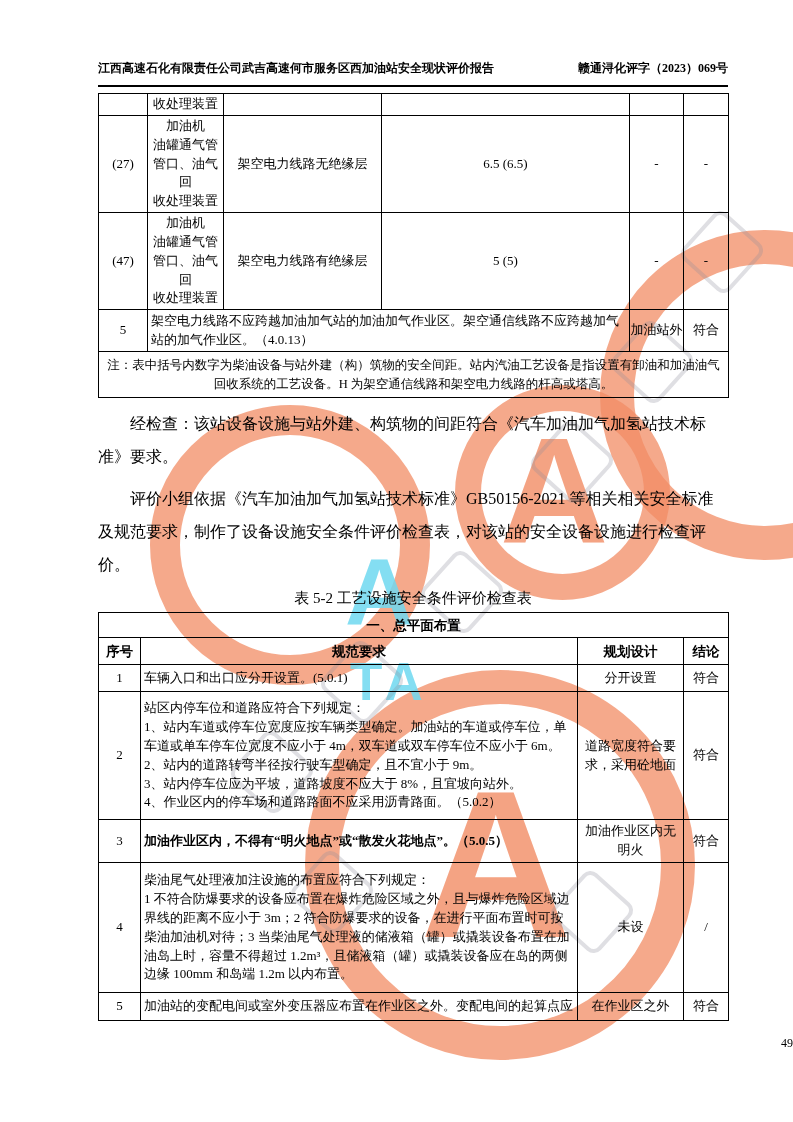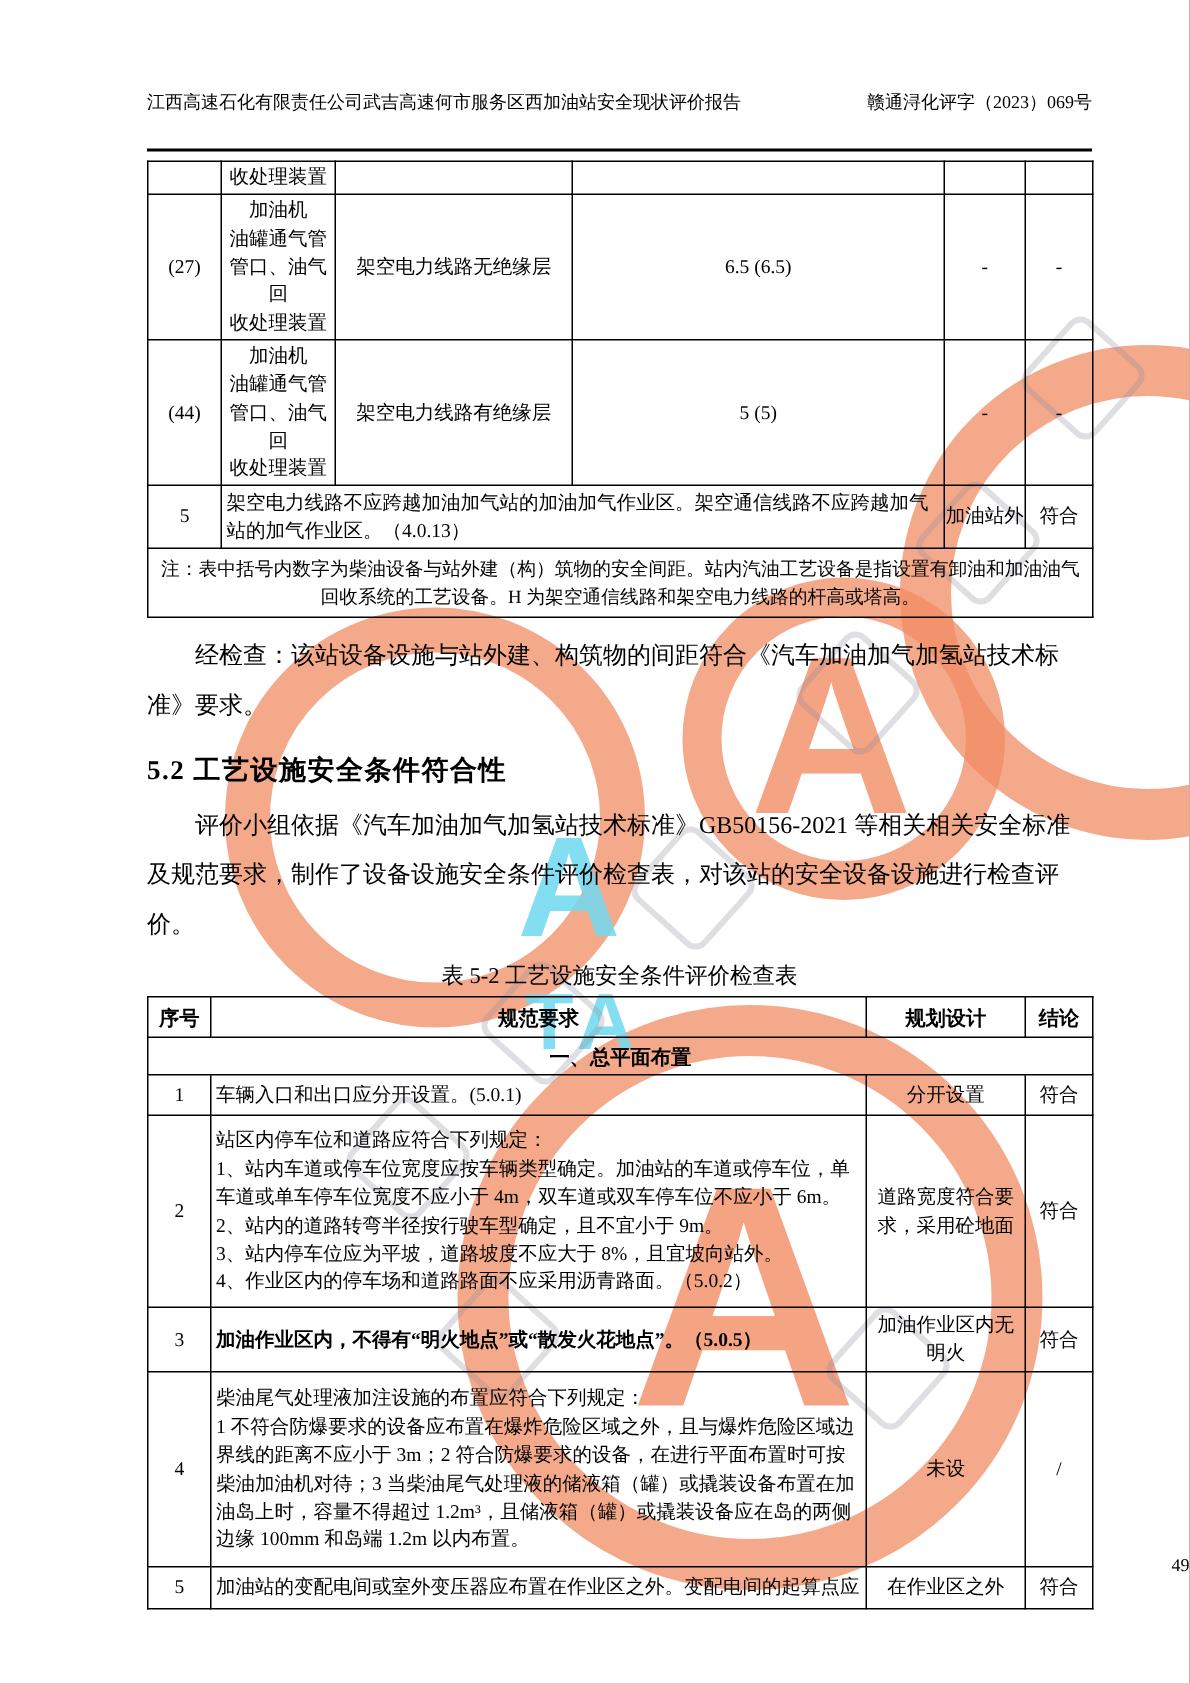--- a/index.html
+++ b/index.html
@@ -22,21 +22,21 @@
   .wm .cyan { position:absolute; font-family:"Liberation Sans",sans-serif; font-weight:bold; color:rgba(110,216,240,0.85); line-height:1; }
   .c1 { left:345px; top:545px; font-size:95px; }
   .c2 { left:350px; top:655px; font-size:53px; letter-spacing:6px; }
   .ghost { position:absolute; width:64px; height:64px; border:4px solid rgba(140,140,155,0.28); border-radius:10px; transform:rotate(42deg); }
   .g1{left:240px; top:740px;} .g2{left:330px; top:650px;} .g3{left:430px; top:560px;}
   .g4{left:540px; top:430px;} .g5{left:620px; top:330px;} .g6{left:690px; top:220px;}
   .g7{left:300px; top:860px;} .g8{left:560px; top:880px;}
   
   .content { position:relative; z-index:1; padding:60px 65px 0 98px; }
   .hdr { display:flex; justify-content:space-between; align-items:center;
-         font-size:12px; font-weight:normal; padding-bottom:22px; border-bottom:2px solid #000; }
+         font-size:12px; font-weight:bold; padding-bottom:8px; border-bottom:2px solid #000; }
   table { border-collapse:collapse; table-layout:fixed; width:630px; }
   td, th { border:1px solid #000; font-size:13px; text-align:center; vertical-align:middle;
            padding:1px 3px; overflow:hidden; white-space:pre-line; line-height:1.45; }
   .t1 { margin-top:6px; }
   .left { text-align:left; }
   .note-cell { font-size:12.5px; text-align:center; line-height:1.5;font-family:Liberation Serif, serif; }
   .t2 td.req { text-align:left; }
   .sec-hd { font-weight:bold; font-size:13.5px; }
   .col-hd { font-weight:bold; font-size:13.5px; }
   .bold-req { font-weight:bold; }
@@ -99,21 +99,21 @@
         <td>加油机
 油罐通气管
 管口、油气回
 收处理装置</td>
         <td>架空电力线路无绝缘层</td>
         <td>6.5 (6.5)</td>
         <td>-</td>
         <td>-</td>
       </tr>
       <tr style="height:86px;">
-        <td>(44)</td>
+        <td>(47)</td>
         <td>加油机
 油罐通气管
 管口、油气回
 收处理装置</td>
         <td>架空电力线路有绝缘层</td>
         <td>5 (5)</td>
         <td>-</td>
         <td>-</td>
       </tr>
       <tr style="height:42px;">
@@ -122,40 +122,39 @@
         <td style="padding:1px 0;">加油站外</td>
         <td>符合</td>
       </tr>
       <tr style="height:46px;">
         <td class="note-cell" colspan="6">注：表中括号内数字为柴油设备与站外建（构）筑物的安全间距。站内汽油工艺设备是指设置有卸油和加油油气回收系统的工艺设备。H 为架空通信线路和架空电力线路的杆高或塔高。</td>
       </tr>
     </tbody>
       </table>
 
     <p class="body">经检查：该站设备设施与站外建、构筑物的间距符合《汽车加油加气加氢站技术标准》要求。</p>
-    <h2 class="sec">5.2 工艺设施安全条件符合性</h2>
     <p class="body">评价小组依据《汽车加油加气加氢站技术标准》GB50156-2021 等相关相关安全标准及规范要求，制作了设备设施安全条件评价检查表，对该站的安全设备设施进行检查评价。</p>
     <div class="tbl-title">表 5-2  工艺设施安全条件评价检查表</div>
 
     <table class="t2">
       <colgroup>
         <col style="width:42px">
           <col style="width:437px">
           <col style="width:106px">
           <col style="width:45px">
       </colgroup>
       <tbody>
-          <tr style="height:27px;">
+          <tr style="height:25px;">
+        <td class="sec-hd" colspan="4">一、总平面布置</td>
+      </tr>
+      <tr style="height:27px;">
         <td class="col-hd">序号</td>
         <td class="col-hd">规范要求</td>
         <td class="col-hd">规划设计</td>
         <td class="col-hd">结论</td>
-      </tr>
-      <tr style="height:25px;">
-        <td class="sec-hd" colspan="4">一、总平面布置</td>
       </tr>
       <tr style="height:27px;">
         <td>1</td>
         <td class="req">车辆入口和出口应分开设置。(5.0.1)</td>
         <td>分开设置</td>
         <td>符合</td>
       </tr>
       <tr style="height:128px;">
         <td>2</td>
         <td class="req">站区内停车位和道路应符合下列规定：

